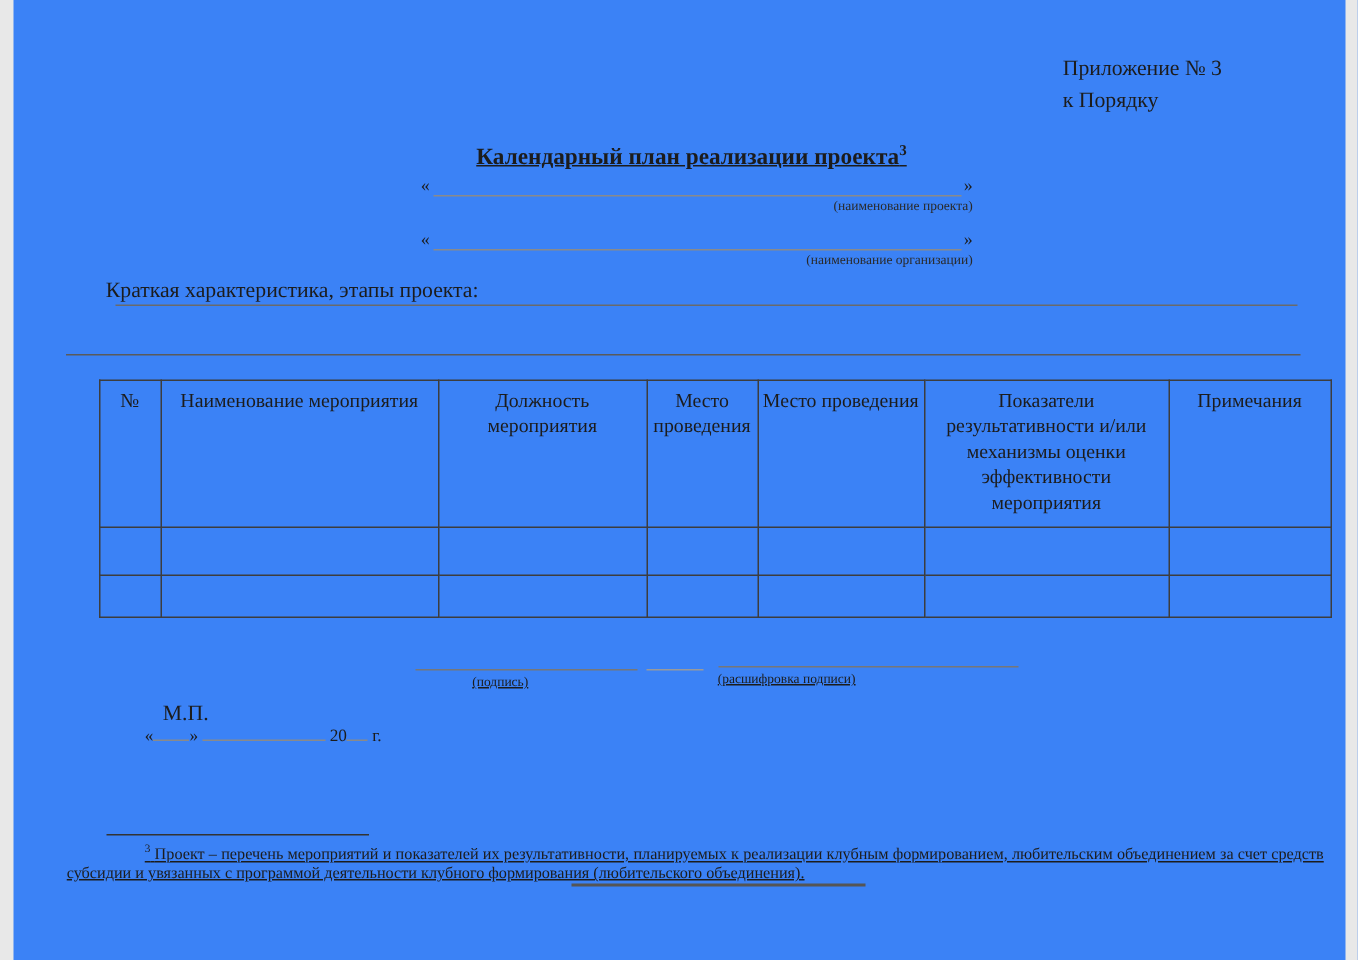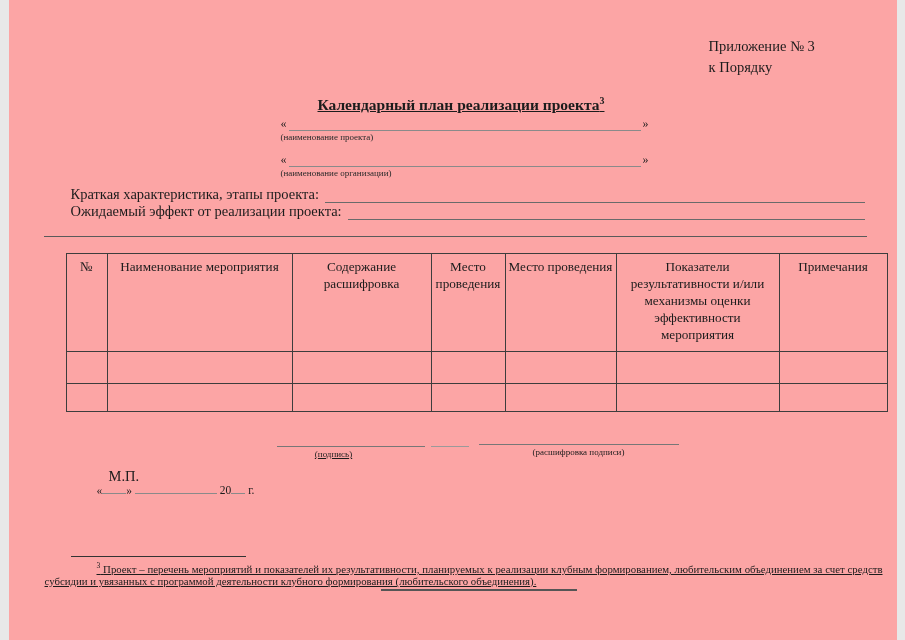--- a/index.html
+++ b/index.html
@@ -1,36 +1,36 @@
 <!DOCTYPE html>
 <html><head>
 <meta charset="utf-8">
 <style>
   html,body{margin:0;padding:0;background:#e8e8e8;}
   .page{
-    position:relative;width:888px;height:640px;background:#fca5a5;
+    position:relative;width:888px;height:640px;background:#3b82f6;
     font-family:"Liberation Serif","DejaVu Serif",serif;color:#1c1c1c;
     overflow:hidden;margin:0 auto;
   }
   
   .appendix{position:absolute;left:700px;top:36px;font-size:14.5px;line-height:21px;}
   
   .title{position:absolute;left:0;top:95px;width:905px;text-align:center;
          font-weight:bold;font-size:15.5px;text-decoration:underline;}
   .title sup{font-size:10px;font-weight:bold;}
   
   .qfield{position:absolute;left:272px;width:368px;}
   .qfield .row{display:flex;align-items:stretch;height:16px;font-size:12px;}
   .qfield .quote{line-height:16px;}
   .qfield .fill{flex:1;border-bottom:1.4px solid #8a8a8a;margin:0 2px;}
-  .qfield .caption{text-align:left;font-size:9px;color:#2a2a2a;margin-top:1px;}
+  .qfield .caption{text-align:right;font-size:9px;color:#2a2a2a;margin-top:1px;}
   .qf1{top:115px;} .qf2{top:151px;}
   
   .intro-row{position:absolute;left:62px;width:794px;display:flex;align-items:stretch;
-             font-size:14.5px;height:17px;}
+             font-size:14.5px;height:17px;flex-direction:column;}
   .intro-row .fill{flex:1;border-bottom:1.4px solid #6a6a6a;margin-left:6px;}
   .ir1{top:186px;} .ir2{top:203px;}
   .free-line{position:absolute;border-bottom:1.6px solid #5a5a5a;height:0;}
   .fl-extra{left:35px;top:236px;width:823px;}
   .fl-bottom{left:372px;top:589px;width:196px;border-bottom:2px solid #555;}
   
   table.plan{position:absolute;left:57px;top:253px;width:821px;border-collapse:collapse;
              table-layout:fixed;}
   table.plan th,table.plan td{border:1px solid #3d3d3d;padding:0;}
   table.plan th{font-weight:normal;font-size:13.2px;line-height:1.28;vertical-align:top;
@@ -40,22 +40,22 @@
   
   .sig-label{position:absolute;left:100px;top:429px;font-size:15px;}
   .sig-line1{position:absolute;left:268px;top:430px;width:148px;height:16px;
              border-bottom:1.3px solid #777;}
   .sig-line1b{position:absolute;left:422px;top:438px;width:38px;height:8px;
              border-bottom:1.3px solid #9a9a9a;}
   .sig-cap1{position:absolute;left:250px;top:449px;width:150px;text-align:center;
             font-size:9px;text-decoration:underline;}
   .sig-line2{position:absolute;left:470px;top:428px;width:200px;height:16px;
              border-bottom:1.3px solid #777;}
-  .sig-cap2{position:absolute;left:470px;top:447px;width:200px;text-align:center;
-            font-size:9px;}
+  .sig-cap2{position:absolute;left:470px;top:447px;width:200px;text-align:left;
+            font-size:9px;text-decoration:underline;}
   .stamp{position:absolute;left:100px;top:468px;font-size:14.5px;}
   .date-line{position:absolute;left:88px;top:483px;font-size:11.5px;}
   .seg{display:inline-block;border-bottom:1.2px solid #8a8a8a;height:10px;}
   .seg-a{width:24px;} .seg-b{width:82px;} .seg-c{width:14px;}
   
   .fn-sep{position:absolute;left:62px;top:556px;width:175px;border-bottom:1.2px solid #333;height:0;}
   .footnote{position:absolute;left:35px;top:559px;width:838px;font-size:10.8px;
             line-height:12.5px;text-align:justify;text-indent:52px;margin:1px;text-decoration:underline;}
   .footnote sup{font-size:7.5px;}
 </style>
@@ -87,42 +87,38 @@
       <span class="quote">»</span>
     </div>
     <div class="caption">(наименование организации)</div>
   </div>
 
   <div class="intro-row ir1">
     <span>Краткая характеристика, этапы проекта:</span>
     <span class="fill"></span>
   </div>
 
-  <div class="intro-row ir2">
-    <span>Ожидаемый эффект от реализации проекта:</span>
-    <span class="fill"></span>
-  </div>
 
   <div class="free-line fl-extra"></div>
 
   <table class="plan">
     <colgroup>
       <col style="width:41px">
         <col style="width:185px">
         <col style="width:139px">
       <col style="width:74px">
         <col style="width:111px">
         <col style="width:163px">
       <col style="width:108px">
     </colgroup>
     <thead>
       <tr>
         <th>№</th>
         <th>Наименование мероприятия</th>
-        <th>Содержание расшифровка</th>
+        <th>Должность мероприятия</th>
         <th>Место проведения</th>
         <th>Место проведения</th>
         <th>Показатели результативности и/или механизмы оценки эффективности мероприятия</th>
         <th>Примечания</th>
       </tr>
     </thead>
     <tbody>
       <tr>
         <td class="r1"></td>
         <td class="r1"></td>

